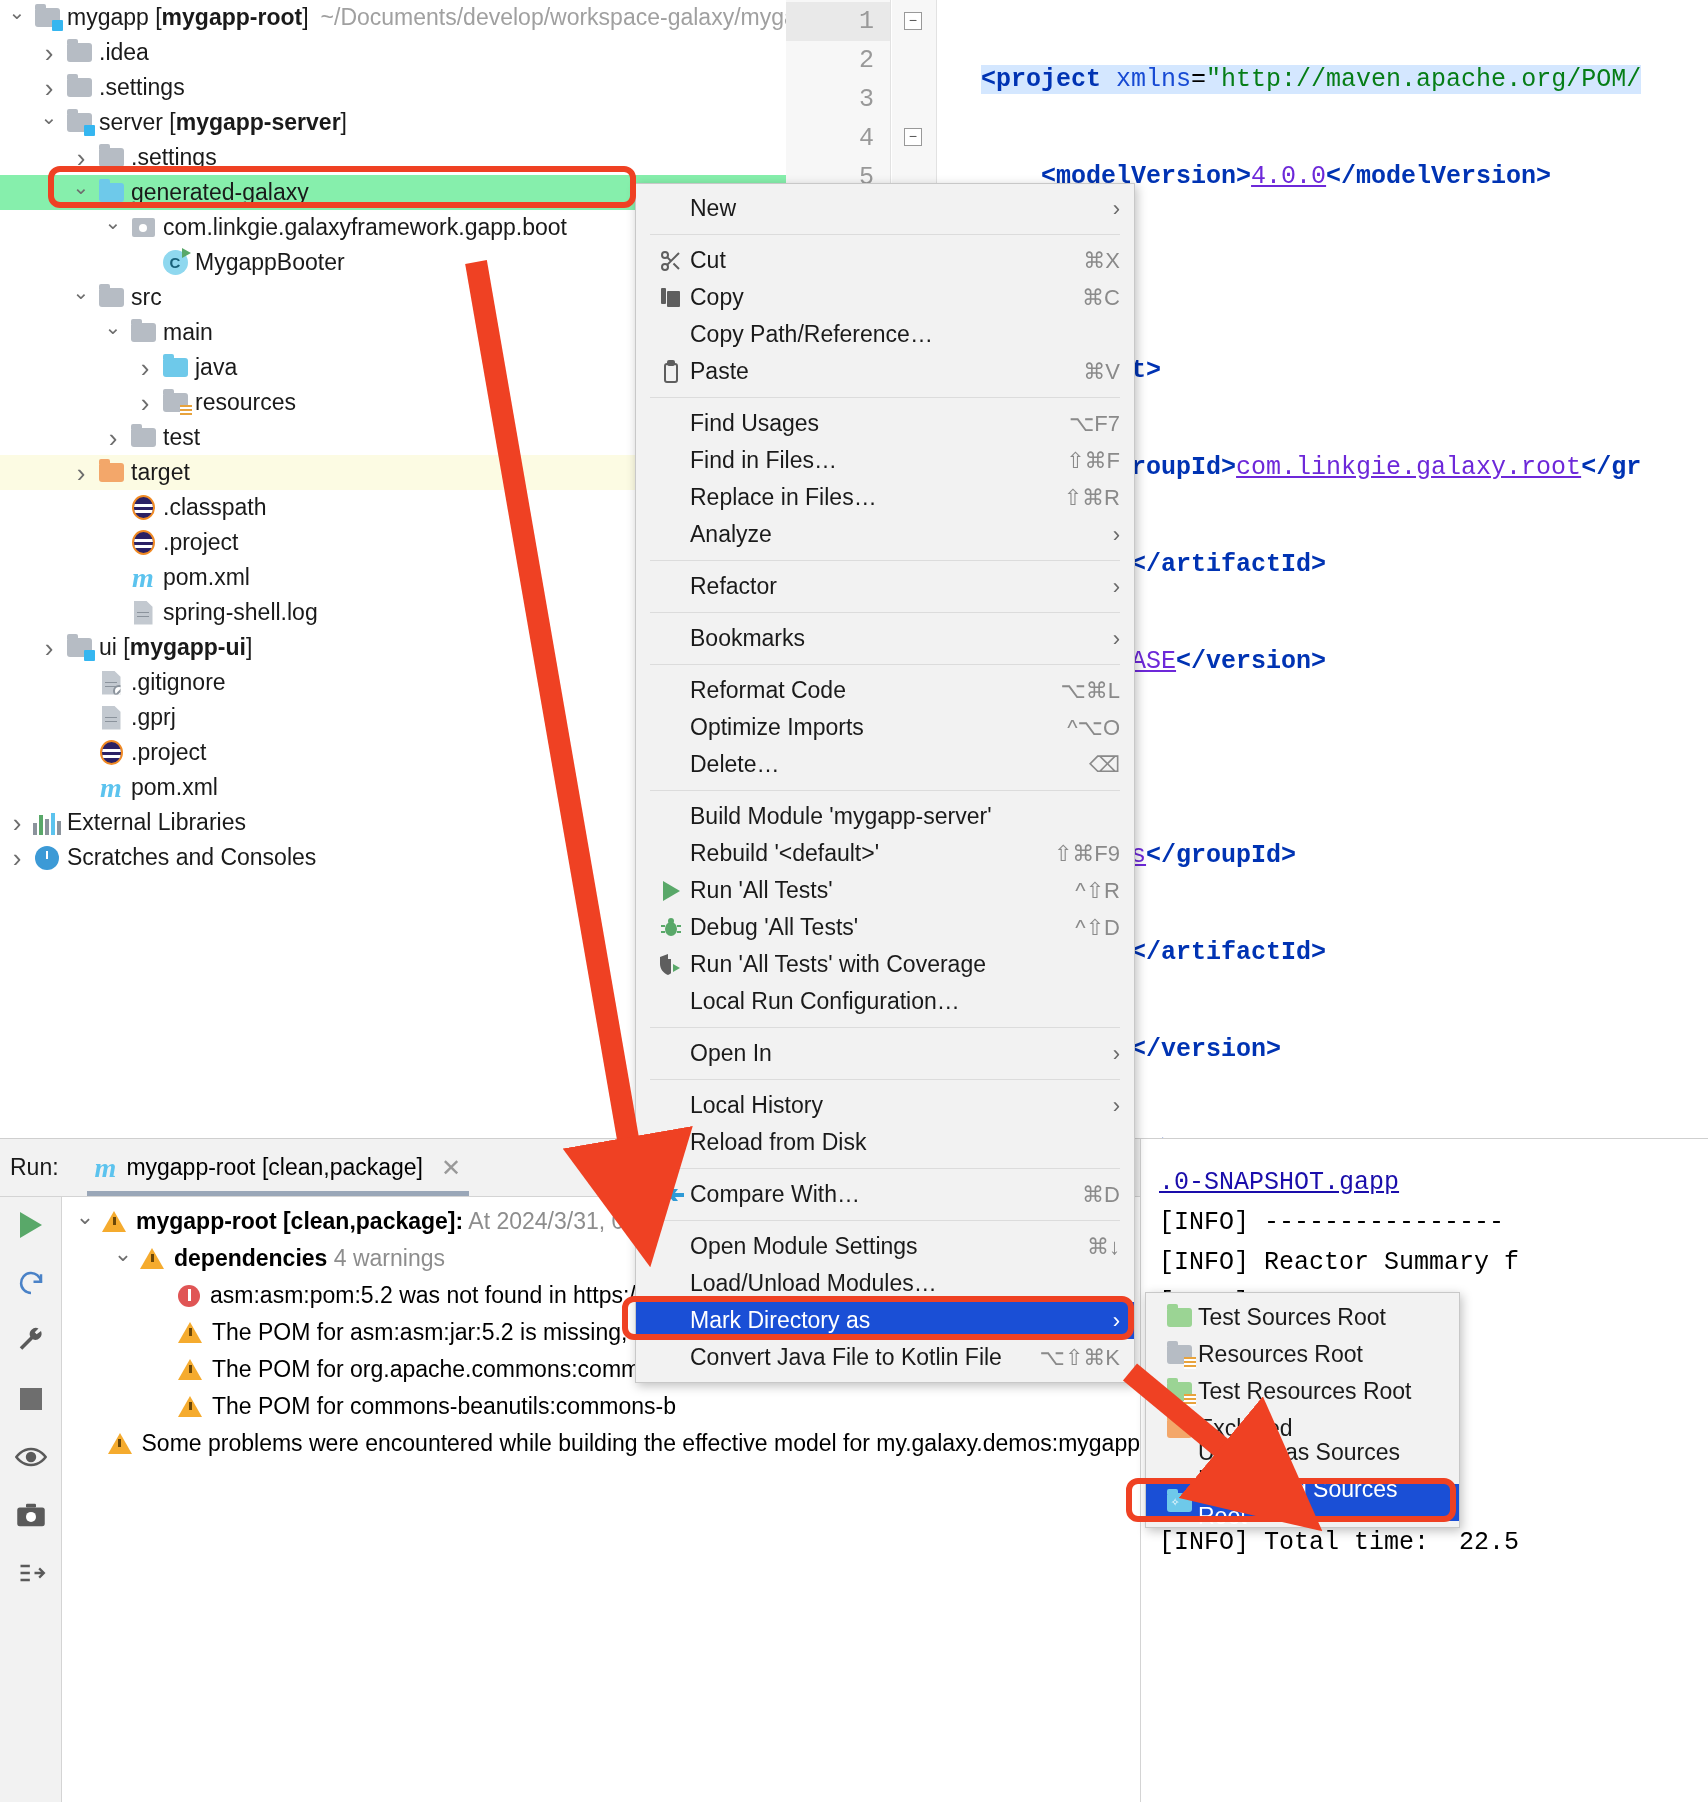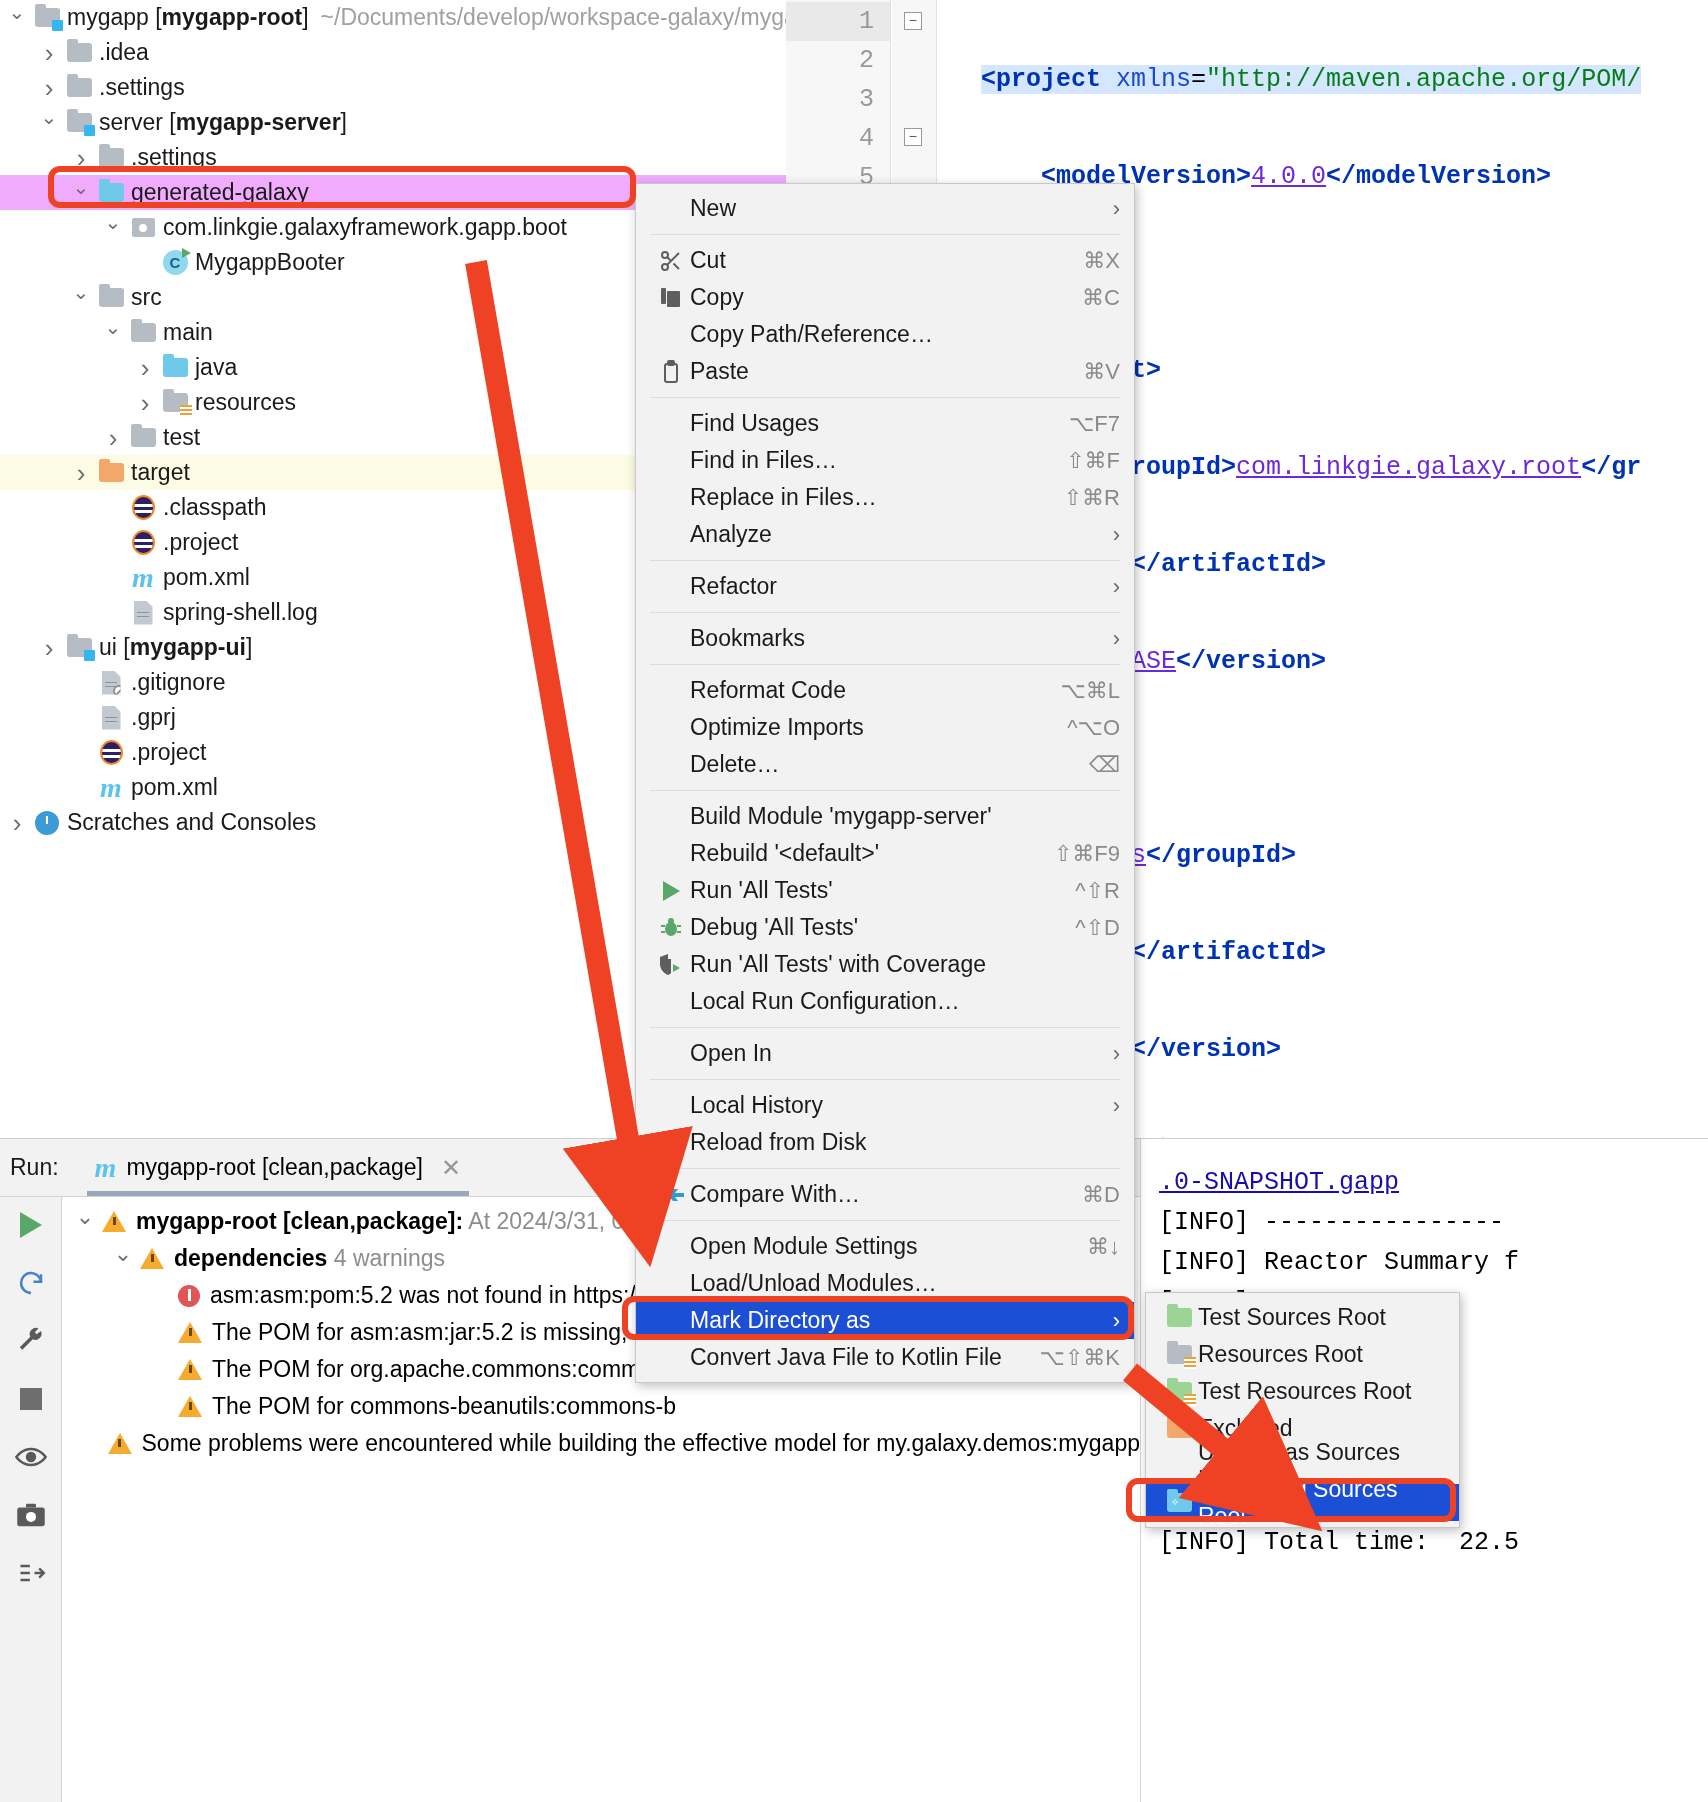--- a/index.html
+++ b/index.html
@@ -19,21 +19,21 @@
     font-size: 23px;
     color: #1a1a1a;
     overflow: hidden;
   }
   .tree-row {
     display: flex; align-items: center;
     height: 35px;
     white-space: nowrap;
     padding-left: 4px;
   }
-  .tree-row.selected { background: #f0abfc; }
+  .tree-row.selected { background: #86efac; }
   .tree-row.target-hl { background: #fcfbe3; }
   .twisty {
     width: 26px; min-width: 26px; text-align: center;
     color: #6e6e6e; font-size: 20px; line-height: 1;
     display: inline-block;
   }
   .twisty.open::before { content: "⌄"; position: relative; top: -6px; }
   .twisty.closed::before { content: "›"; font-size: 26px; }
   .twisty.none::before { content: ""; }
   .ticon { width: 34px; min-width: 34px; display: inline-flex; align-items: center; justify-content: center; }
@@ -448,20 +448,34 @@
       </span>
       <span class="tlabel">.project</span>
     </div>
     <div class="tree-row">
       <span style="width: 64px; min-width: 64px;"></span>
       <span class="twisty none"></span>
       <span class="ticon">
         <span class="maven-m">m</span>
       </span>
       <span class="tlabel">pom.xml</span>
+    </div>
+    <div class="tree-row">
+      <span style="width: 0px; min-width: 0px;"></span>
+      <span class="twisty closed"></span>
+      <span class="ticon">
+        <span class="lib-icon">
+          <i style="height:12px"></i>
+          <i style="height:20px;background:#59a869"></i>
+          <i style="height:16px;background:#8b939c"></i>
+          <i style="height:22px;background:#5cc3ee"></i>
+          <i style="height:14px"></i>
+        </span>
+      </span>
+      <span class="tlabel">External Libraries</span>
     </div>
     <div class="tree-row">
       <span style="width: 0px; min-width: 0px;"></span>
       <span class="twisty closed"></span>
       <span class="ticon">
         <span class="scratch-icon"></span>
       </span>
       <span class="tlabel">Scratches and Consoles</span>
     </div>
   </div>

